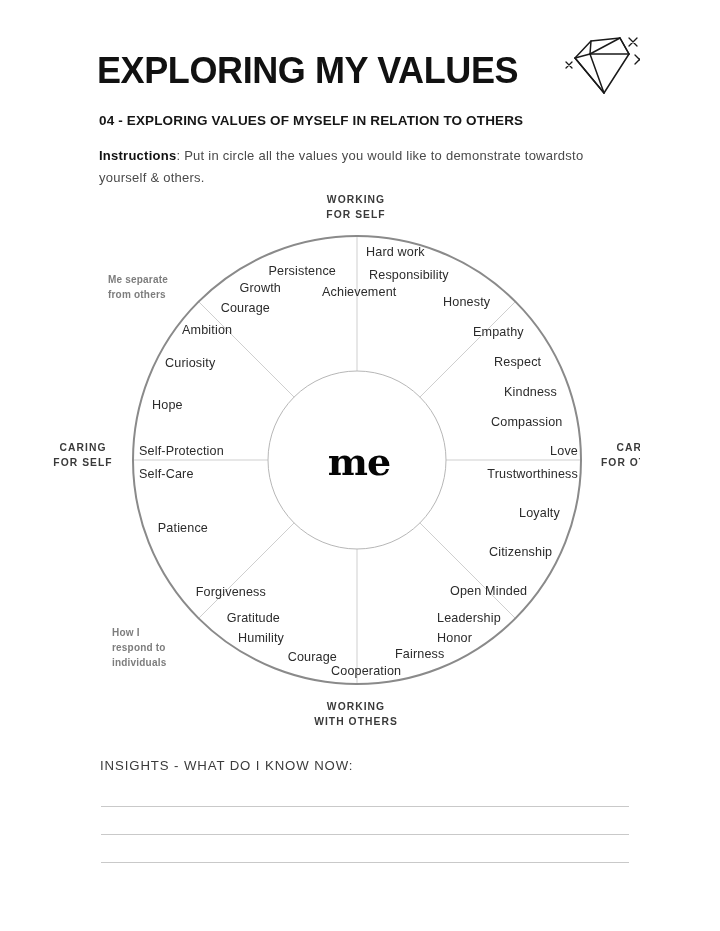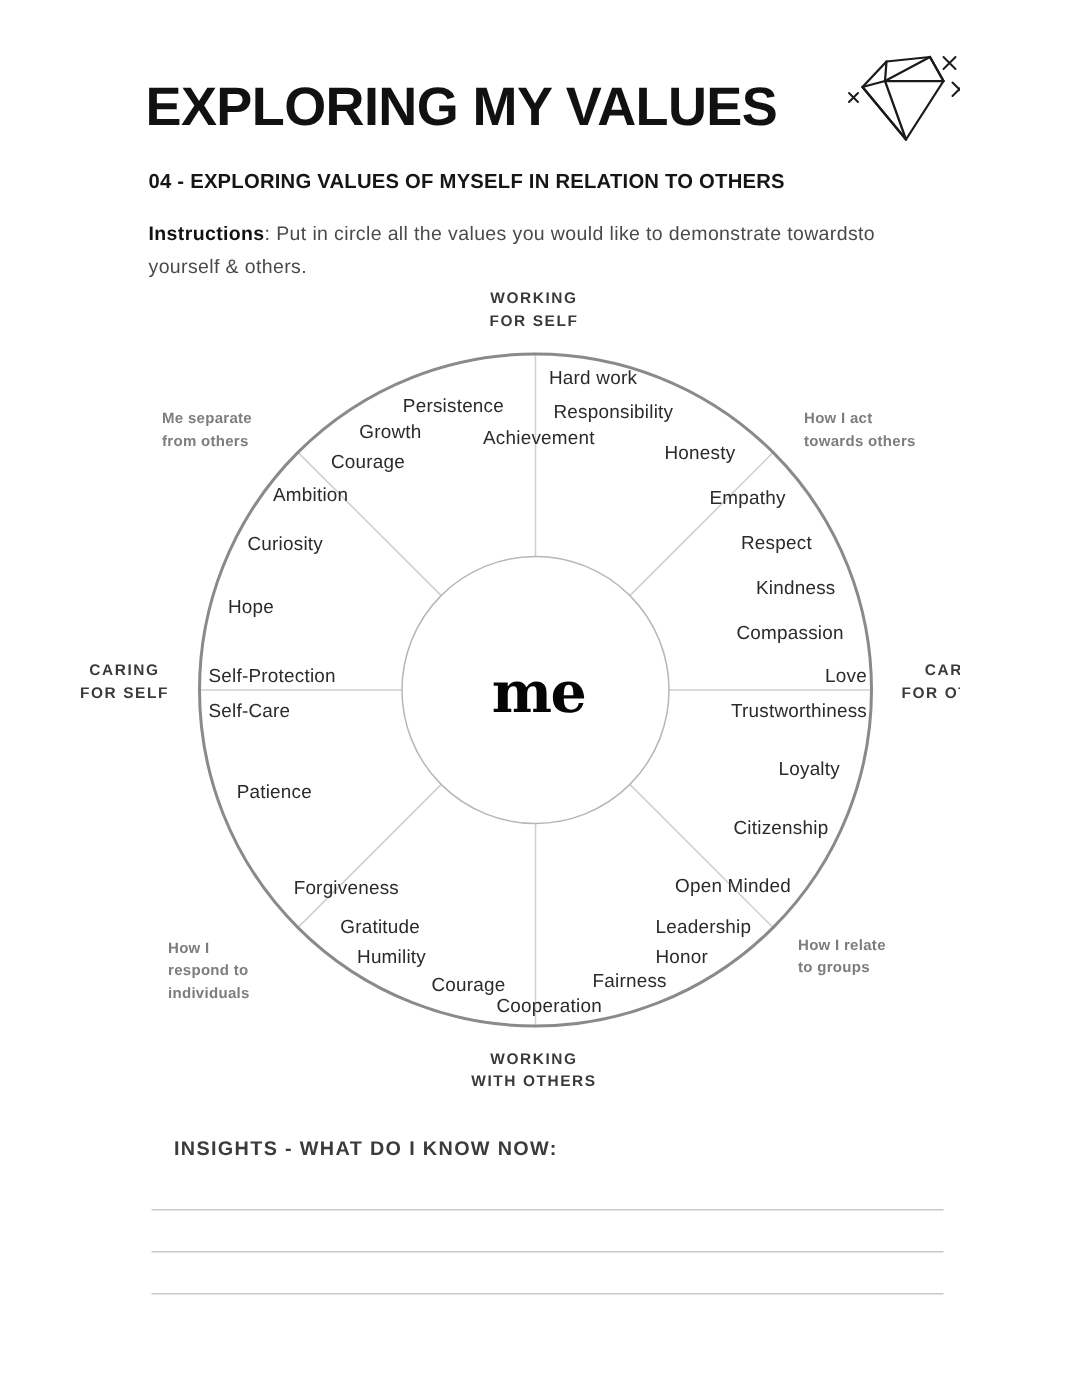--- a/index.html
+++ b/index.html
@@ -130,24 +130,24 @@
     font-size: 38px;
     font-weight: 700;
     font-family: "DejaVu Serif", serif;
     color: #050505;
     letter-spacing: -1px;
   }
 
   
   .insights-label {
     position: absolute;
-    left: 116px;
+    left: 100px;
     top: 758px;
     font-size: 13.2px;
-    font-weight: 700;
+    font-weight: 400;
     letter-spacing: 0.9px;
     color: #3b3b3b;
     white-space: nowrap;
   }
   .rule {
     position: absolute;
     left: 101px;
     width: 528px;
     height: 1px;
     background: #c9c9c9;
@@ -216,23 +216,21 @@
   </div>
 
   <div class="me">me</div>
 
   <div class="cap cap-top">WORKING<br>FOR SELF</div>
   <div class="cap cap-bottom">WORKING<br>WITH OTHERS</div>
   <div class="cap cap-left">CARING<br>FOR SELF</div>
   <div class="cap cap-right">CARING<br>FOR OTHERS</div>
 
   <div class="icap icap-tl">Me separate<br>from others</div>
-  <div class="icap icap-tr">How I act<br>towards others</div>
   <div class="icap icap-bl">How I<br>respond to<br>individuals</div>
-  <div class="icap icap-br">How I relate<br>to groups</div>
 
   <div id="value-labels">
       <div class="val l" style="left: 366px; top: 252px;">Hard work</div>
       <div class="val l" style="left: 369px; top: 275px;">Responsibility</div>
       <div class="val l" style="left: 322px; top: 292px;">Achievement</div>
       <div class="val l" style="left: 443px; top: 302px;">Honesty</div>
       <div class="val l" style="left: 473px; top: 332px;">Empathy</div>
       <div class="val l" style="left: 494px; top: 362px;">Respect</div>
       <div class="val l" style="left: 504px; top: 392px;">Kindness</div>
       <div class="val l" style="left: 491px; top: 422px;">Compassion</div>

